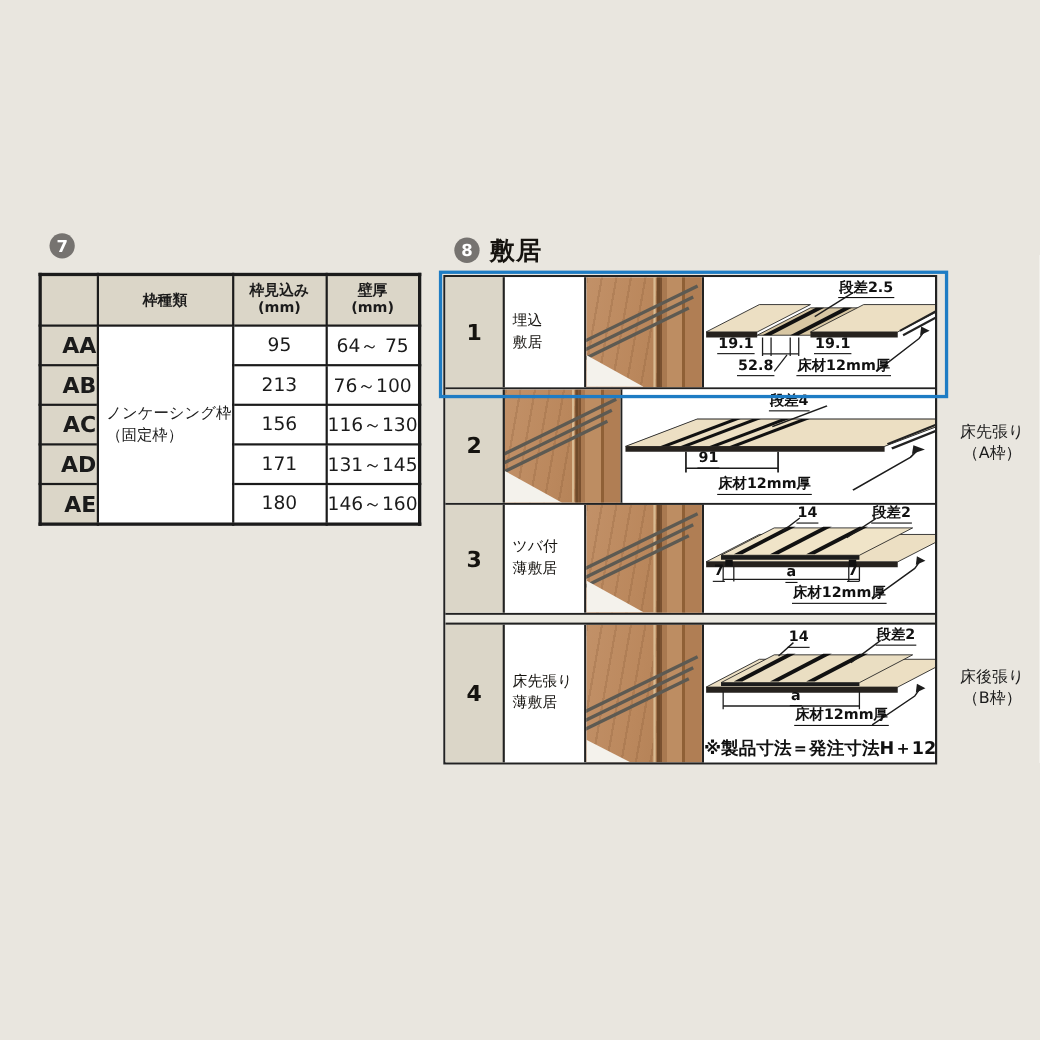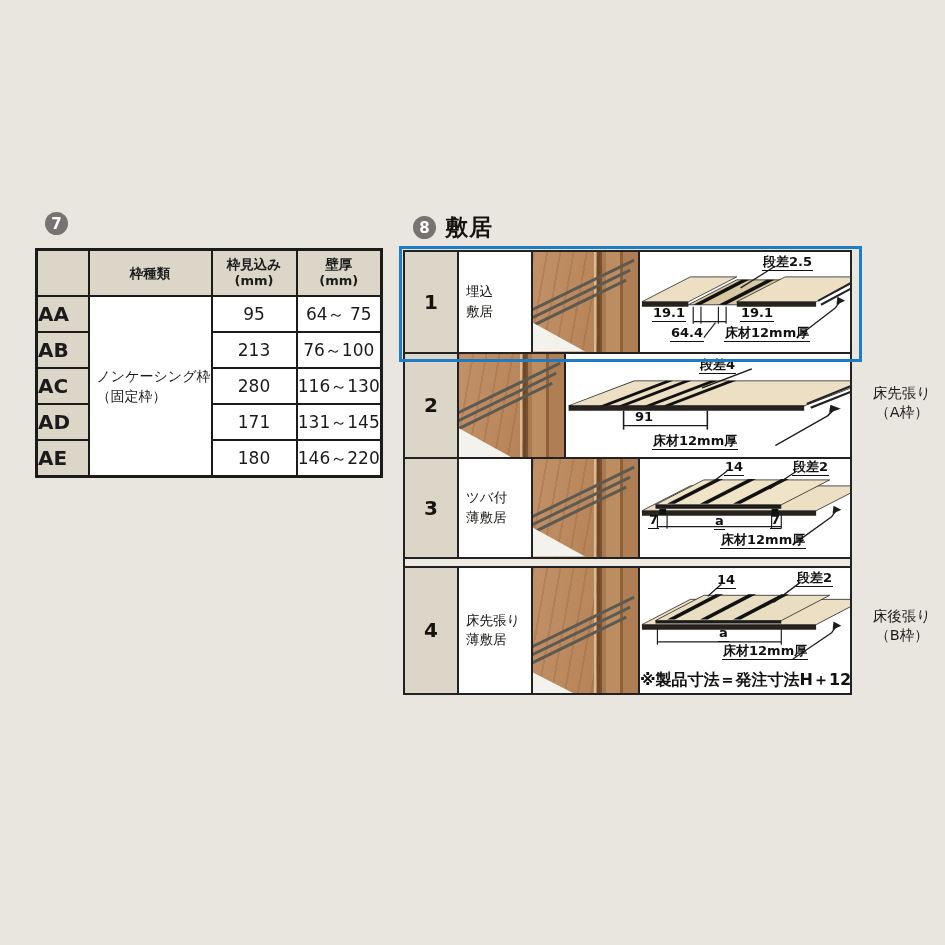--- a/index.html
+++ b/index.html
@@ -11,21 +11,21 @@
   .badge{width:23px;height:23px;border-radius:50%;background:#767370;color:#fff;
          font-weight:bold;font-size:15px;display:flex;align-items:center;justify-content:center;}
   .sec-title-text{font-size:23px;font-weight:bold;color:#16130f;letter-spacing:1px;}
 
   
   table.t7{position:absolute;left:35px;top:248px;border-collapse:collapse;background:#fff;
            table-layout:fixed;border:3px solid #1b1b1b;}
   .t7 th,.t7 td{border:2px solid #1b1b1b;padding:0;color:#1b1b1b;}
   .t7 thead th{background:#dbd6c8;font-size:13.5px;font-weight:bold;height:44px;line-height:1.25;}
   .t7 .unit{font-weight:bold;font-size:13px;}
-  .t7 td.code{background:#dbd6c8;font-weight:bold;font-size:20px;text-align:left;height:34px;}
+  .t7 td.code{background:#dbd6c8;font-weight:bold;font-size:20px;text-align:right;height:34px;}
   .t7 td.type{background:#fff;font-size:14px;padding-left:7px;line-height:1.45;vertical-align:middle;}
   .t7 td.num,.t7 td.range{background:#fff;font-size:17px;text-align:center;white-space:pre;}
 
   
   .t8{position:absolute;left:403px;top:250px;width:449px;height:445px;box-sizing:border-box;
       border:2px solid #222;background:#fff;display:flex;flex-direction:column;}
   .r8{display:flex;border-bottom:2px solid #222;box-sizing:border-box;}
   .r8:last-child{border-bottom:none;}
   .c-num{width:52px;flex:none;border-right:2px solid #222;background:#dbd6c8;display:flex;
          align-items:center;justify-content:center;font-weight:bold;font-size:20px;color:#15130f;}
@@ -103,32 +103,32 @@
         <td class="num">95</td>
         <td class="range">64～ 75</td>
       </tr>
       <tr>
         <td class="code">AB</td>
         <td class="num">213</td>
         <td class="range">76～100</td>
       </tr>
       <tr>
         <td class="code">AC</td>
-        <td class="num">280</td>
+        <td class="num">156</td>
         <td class="range">116～130</td>
       </tr>
       <tr>
         <td class="code">AD</td>
         <td class="num">171</td>
         <td class="range">131～145</td>
       </tr>
       <tr>
         <td class="code">AE</td>
         <td class="num">180</td>
-        <td class="range">146～220</td>
+        <td class="range">146～160</td>
       </tr>
     </tbody>
   </table>
 
   <div class="sec-title" style="left:413px;top:212px;">
     <span class="badge">8</span>
     <span class="sec-title-text">敷居</span>
   </div>
 
   <div class="t8">
@@ -168,21 +168,21 @@
           <line x1="81" y1="55" x2="81" y2="72" stroke="#1c1c1c" stroke-width="1.2"></line>
           <line x1="89" y1="55" x2="89" y2="72" stroke="#1c1c1c" stroke-width="1.2"></line>
           <line x1="55" y1="70" x2="89" y2="70" stroke="#1c1c1c" stroke-width="1.2"></line>
           <line x1="66" y1="86" x2="78" y2="71" stroke="#1c1c1c" stroke-width="1.2"></line>
           <polyline points="162,86 202,56 208,48" fill="none" stroke="#1c1c1c" stroke-width="1.3"></polyline>
           <polygon points="204,45 212,49 203,53" fill="#1c1c1c"></polygon>
         </svg>
         <span class="dlab" style="left:122px;top:3px;">段差2.5</span>
         <span class="dlab" style="left:12px;top:54px;">19.1</span>
         <span class="dlab" style="left:100px;top:54px;">19.1</span>
-        <span class="dlab" style="left:30px;top:74px;">64.4</span>
+        <span class="dlab" style="left:30px;top:74px;">52.8</span>
         <span class="dlab" style="left:84px;top:74px;">床材12mm厚</span>
       </div>
     </div>
 
     <div class="r8" style="height:106px;">
       <div class="c-num">2</div>
       <div class="c-photo">
         <div class="photo-scene">
           <div class="ps-grain"></div>
           <div class="ps-postlite"></div>

